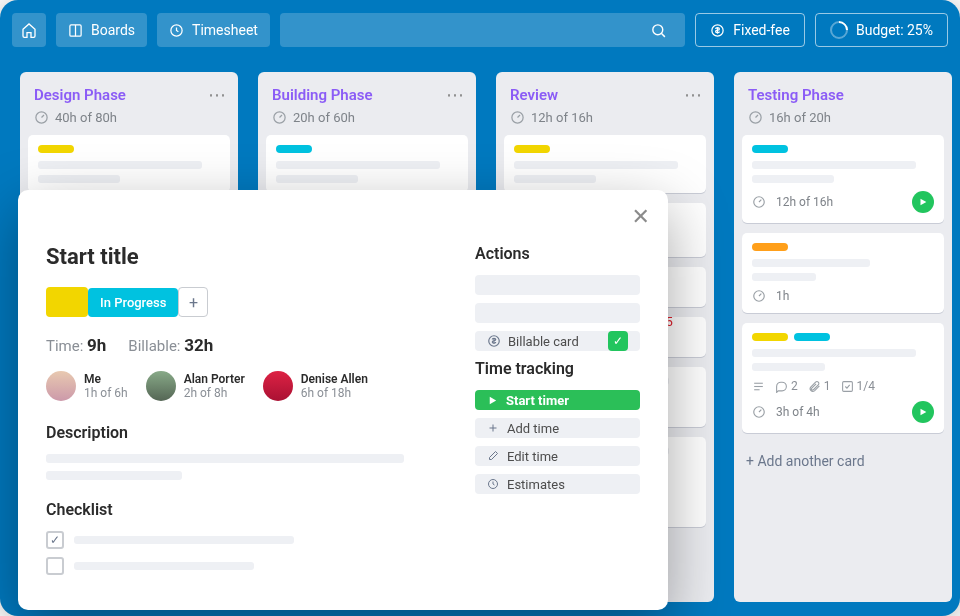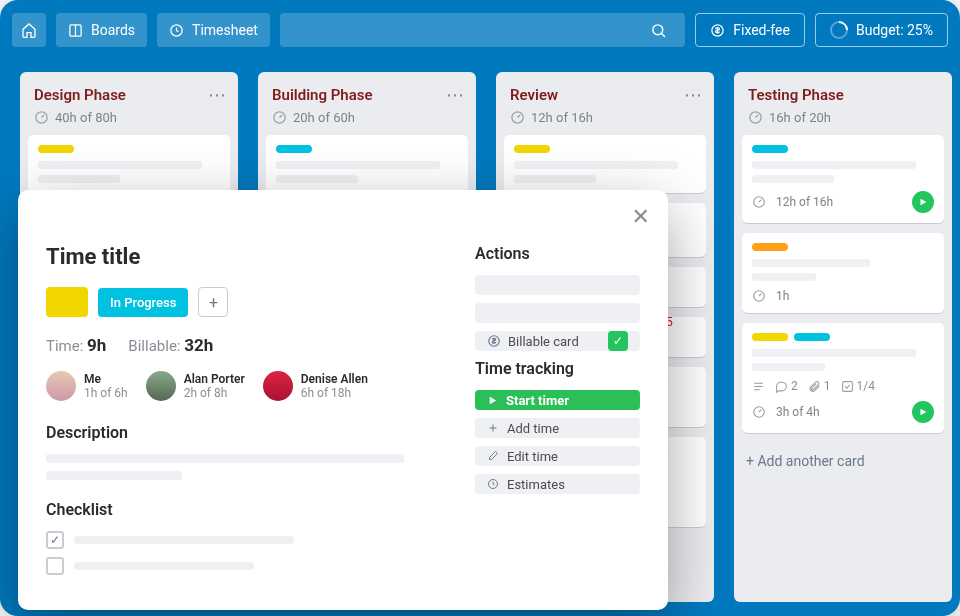--- a/index.html
+++ b/index.html
@@ -13,40 +13,40 @@
   .tb-search { flex:1; height:34px; background: rgba(255,255,255,.2); border-radius:4px; display:flex; align-items:center; justify-content:flex-end; padding:0 18px; }
   .tb-right { display:flex; gap:10px; }
   .tb-pill { height:34px; padding:0 14px; border-radius:4px; border:1px solid rgba(255,255,255,.6); color:#fff; display:flex; align-items:center; gap:8px; font-size:14px; cursor:pointer; }
   .icon { display:inline-flex; align-items:center; justify-content:center; }
   svg { display:block; }
 
   
   .board { position:absolute; top:72px; left:0; right:0; bottom:0; display:flex; gap:20px; padding:0 20px; }
   .col { width:218px; flex:0 0 218px; background:#ebecf0; border-radius:6px; display:flex; flex-direction:column; max-height: 530px; }
   .col-head { padding:14px 14px 10px; position:relative; }
-  .col-title { font-size:15px; font-weight:600; color:#7f1d1d; }
+  .col-title { font-size:15px; font-weight:600; color:#8b5cf6; }
   .col-more { position:absolute; top:12px; right:10px; color:#8b8b8b; font-size:18px; letter-spacing:2px; cursor:pointer; }
   .col-sub { display:flex; align-items:center; gap:6px; margin-top:6px; color:#7e8389; font-size:13px; }
   .col-body { padding: 0 8px 10px; display:flex; flex-direction:column; gap:10px; overflow:hidden; }
   .card { background:#fff; border-radius:5px; padding:10px; box-shadow:0 1px 0 rgba(9,30,66,.15); }
   .labels { display:flex; gap:6px; margin-bottom:8px; }
   .label { width:36px; height:8px; border-radius:4px; }
   .yellow{background:#f2d600;} .cyan{background:#00c2e0;} .orange{background:#ff9f1a;}
   .sk { background:#eef0f4; border-radius:3px; }
   .card-foot { display:flex; align-items:center; gap:10px; color:#7e8389; font-size:12px; margin-top:8px; }
   .play { width:22px; height:22px; border-radius:50%; background:#22c55e; display:flex; align-items:center; justify-content:center; margin-left:auto; cursor:pointer; }
   .add-card { padding:10px 12px; color:#6b778c; font-size:14px; cursor:pointer; }
 
   
   .modal { position:absolute; left:18px; top:190px; width:650px; height:420px; background:#fff; border-radius:10px; box-shadow:0 20px 60px rgba(0,0,0,.35); padding:24px 28px; display:flex; gap:40px; }
   .modal-close { position:absolute; top:14px; right:18px; color:#8b8b8b; font-size:22px; cursor:pointer; font-weight:300; }
   .m-left { flex:1; }
   .m-right { width:165px; }
   .m-title { font-size:22px; font-weight:700; color:#2b2b2b; margin-bottom:18px; margin-top: 30px;}
-  .m-row { display:flex; align-items:center; gap:10px; margin-bottom:18px; }
+  .m-row { display:flex; align-items:center; gap:0; margin-bottom:18px; }
   .tag-color { width:42px; height:30px; border-radius:4px; }
   .status-pill { padding:7px 12px; border-radius:4px; background:#00c2e0; color:#fff; font-size:13px; font-weight:500; }
   .plus-btn { width:30px; height:30px; border:1px solid #c9ccd1; border-radius:4px; display:flex; align-items:center; justify-content:center; color:#6b778c; cursor:pointer; }
   .time-line { display:flex; gap:22px; font-size:15px; color:#8a8f96; margin-bottom:16px; }
   .time-line b { color:#2b2b2b; font-weight:700; font-size:17px; }
   .members { display:flex; gap:18px; margin-bottom:22px; }
   .member { display:flex; align-items:center; gap:8px; }
   .avatar { width:30px; height:30px; border-radius:50%; background:#ddd; display:block; }
   .member-info { font-size:12px; }
   .member-name { font-weight:600; color:#2b2b2b; }
@@ -326,21 +326,21 @@
       </div>
       <div class="add-card">+ Add another card</div>
     </div>
   </div>
 
   <div class="review-time">0:04:25</div>
 
   <div class="modal">
     <div class="modal-close">✕</div>
     <div class="m-left">
-      <div class="m-title">Time title</div>
+      <div class="m-title">Start title</div>
       <div class="m-row">
         <div class="tag-color yellow"></div>
         <div class="status-pill">In Progress</div>
         <div class="plus-btn">+</div>
       </div>
       <div class="time-line">
         <span><span>Time:</span> <b>9h</b></span>
         <span><span>Billable:</span> <b>32h</b></span>
       </div>
       <div class="members">

